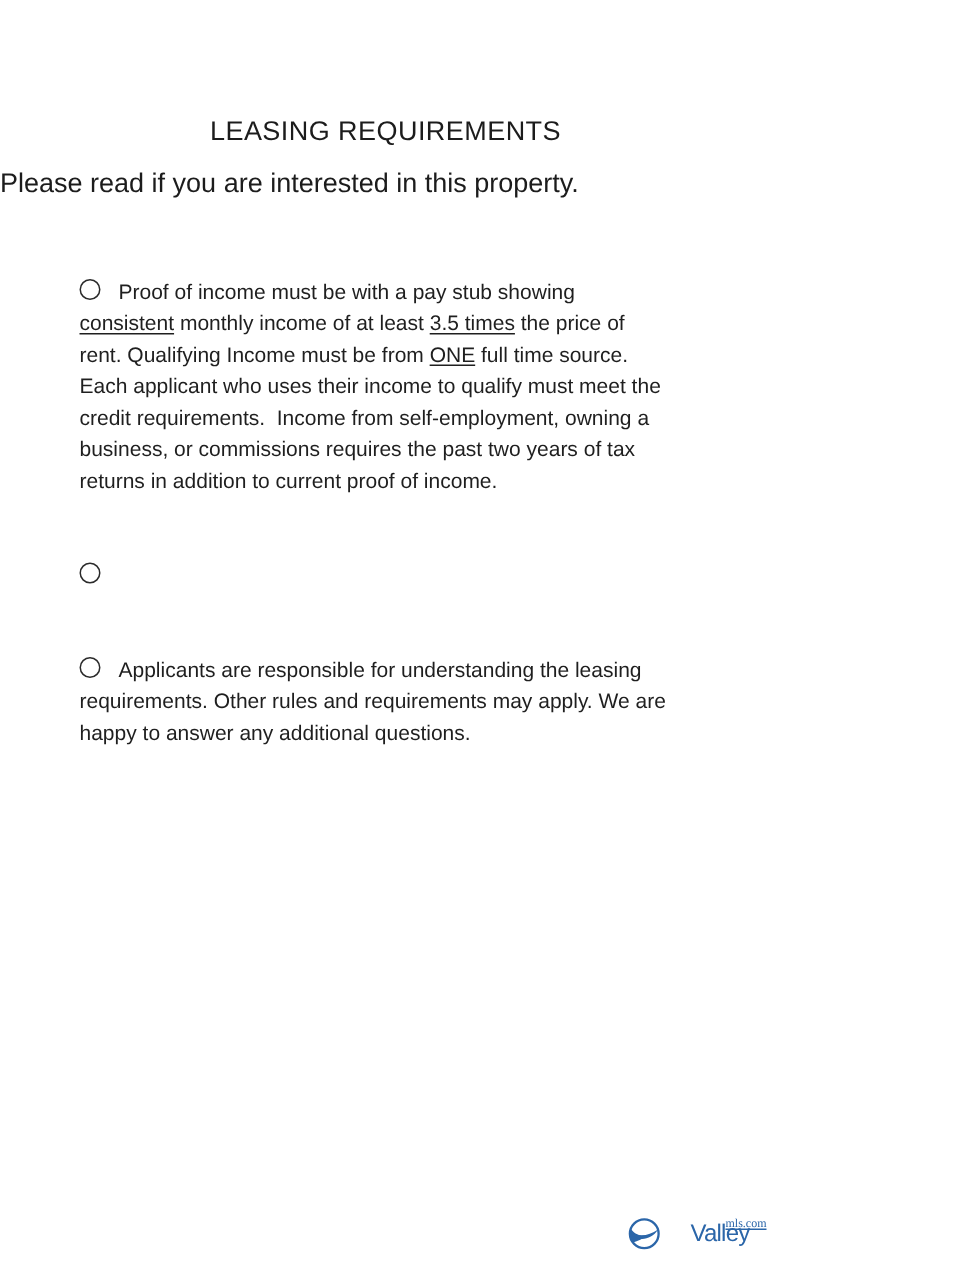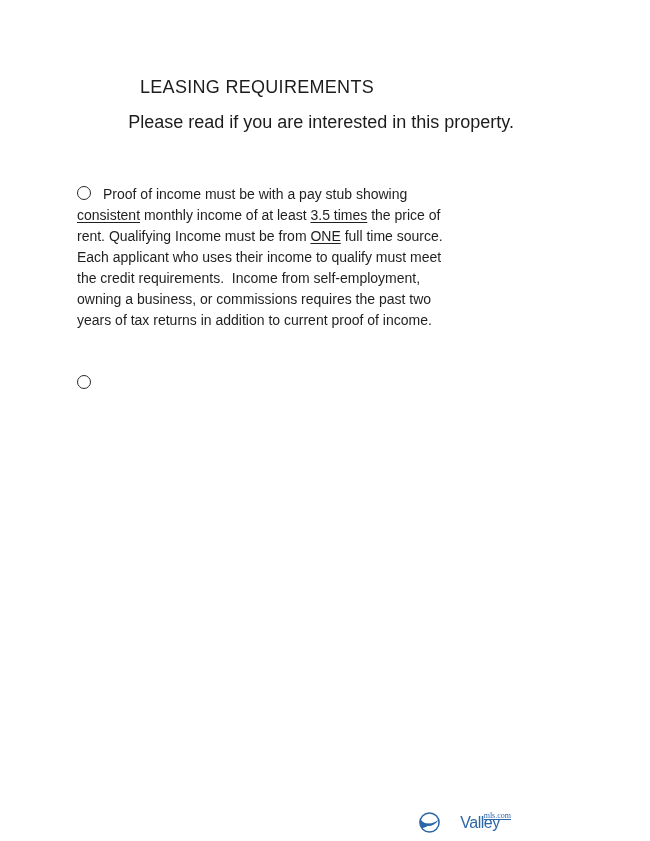--- a/index.html
+++ b/index.html
@@ -18,27 +18,27 @@
     margin: 0;
     text-align: center;
     font-size: 18px;
     line-height: 20px;
     font-weight: normal;
     color: #1c1c1c;
     letter-spacing: 0.3px;
   }
   .subtitle {
     margin: 14px 0 0 0;
-    text-align: right;
+    text-align: left;
     font-size: 18px;
     line-height: 22px;
     color: #1c1c1c;
   }
   .bullets {
-    margin: 51px 66px 0 77px;
+    margin: 51px 66px 0 53px;
   }
   .bullet {
     margin: 42px 0 0 0;
     font-size: 14px;
     line-height: 21px;
     color: #1f1f1f;
     white-space: pre-wrap;
   }
   .bullet:first-child { margin-top: 0; }
   .circle-icon {
@@ -82,20 +82,21 @@
 
 <div class="page">
 
   <h1 class="title">LEASING REQUIREMENTS</h1>
 
   <p class="subtitle">Please read if you are interested in this property.</p>
 
   <div class="bullets" id="bullets">
       <p class="bullet"><span class="circle-icon"></span><span class="">Proof of income must be with a pay stub showing </span><span class="u">consistent</span><span class=""> monthly income of at least </span><span class="u">3.5 times</span><span class=""> the price of rent. Qualifying Income must be from </span><span class="u">ONE</span><span class=""> full time source.  Each applicant who uses their income to qualify must meet the credit requirements.  Income from self-employment, owning a business, or commissions requires the past two years of tax returns in addition to current proof of income.</span></p>
       <p class="bullet"><span class="circle-icon"></span></p>
+      <p class="bullet"><span class="circle-icon"></span><span class="">Applicants are responsible for understanding the leasing requirements. Other rules and requirements may apply. We are happy to answer any additional questions.</span></p>
     </div>
 
   <div class="logo">
     <svg width="23" height="23" viewBox="0 0 24 24" class="logo-icon">
       <circle cx="12" cy="12" r="10" fill="#ffffff" stroke="#2b66a9" stroke-width="1.6"></circle>
       <path d="M4.2,18 A10,10 0 0 1 2.6,8.5 C6,13 10,14 14,13 C11,15.5 7.5,17 4.2,18 Z" fill="#2b66a9"></path>
       <path d="M2.6,10.6 C8,14.6 15,13.6 21.6,9.0 C17,16.4 8,17.6 2.9,12.4 Z" fill="#2b66a9"></path>
     </svg>
     <span class="logo-text" style="color: rgb(43, 102, 169);">Valley</span>
     <span class="logo-sup" style="color: rgb(43, 102, 169);">mls.com</span>

